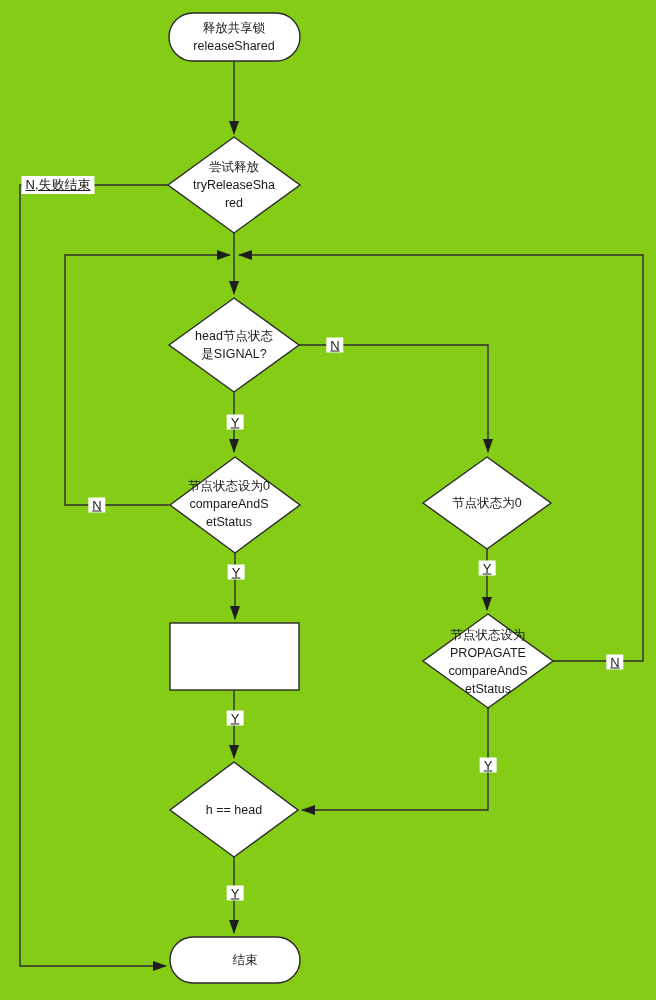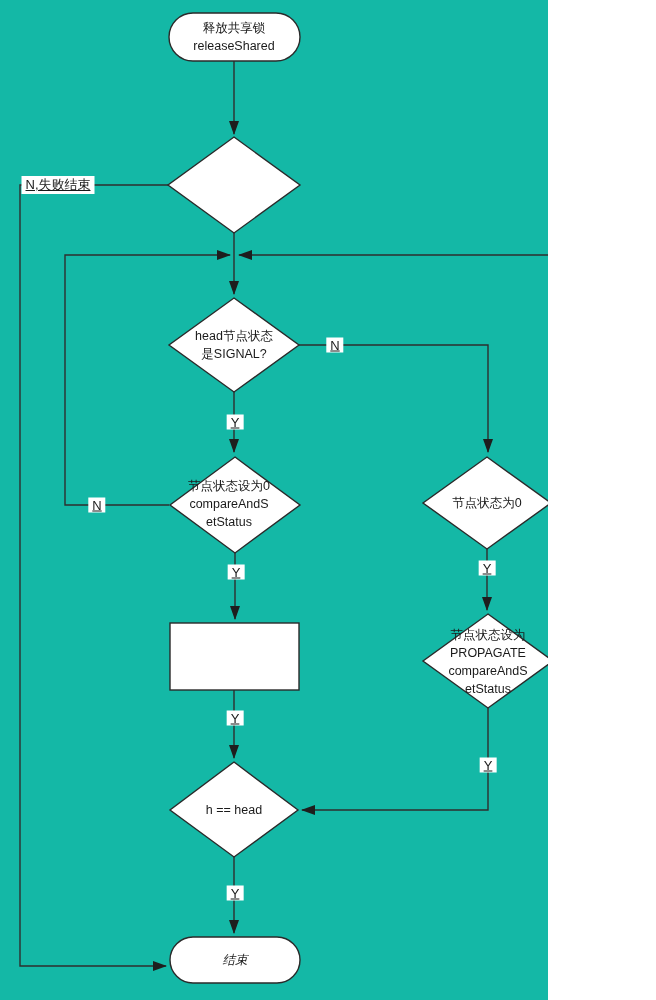--- a/index.html
+++ b/index.html
@@ -3,23 +3,23 @@
 <meta charset="utf-8">
 <style>
   html, body {
     margin: 0;
     padding: 0;
     background: #ffffff;
     font-family: "Liberation Sans", "DejaVu Sans", sans-serif;
   }
   .canvas {
     position: relative;
-    width: 548px;
+    width: 656px;
     height: 1000px;
-    background: #14b8a6;
+    background: #84cc16;
     overflow: hidden;
   }
   .canvas svg {
     position: absolute;
     left: 0;
     top: 0;
   }
   .edge {
     fill: none;
     stroke: #2e2e2e;
@@ -88,32 +88,35 @@
       <rect class="shape" x="170" y="623" width="129" height="67"></rect>
       <polygon class="shape" points="487,457 551,503 487,549 423,503"></polygon>
       <polygon class="shape" points="488,614 553,661 488,708 423,661"></polygon>
       <polygon class="shape" points="234,762 298,810 234,857 170,810"></polygon>
       <rect class="shape" x="170" y="937" width="130" height="46" rx="23" ry="23"></rect>
     </g>
   </svg>
 
   <div class="node-label" style="left:234px; top:37px;">释放共享锁
 releaseShared</div>
+  <div class="node-label" style="left:234px; top:185px;">尝试释放
+tryReleaseSha
+red</div>
   <div class="node-label" style="left:234px; top:345px;">head节点状态
 是SIGNAL?</div>
   <div class="node-label" style="left:229px; top:504px;">节点状态设为0
 compareAndS
 etStatus</div>
   <div class="node-label" style="left:487px; top:503px;text-align:right;">节点状态为0</div>
   <div class="node-label" style="left:488px; top:662px;">节点状态设为
 PROPAGATE
 compareAndS
 etStatus</div>
   <div class="node-label" style="left:234px; top:810px;">h == head</div>
-  <div class="node-label" style="left:235px; top:960px;font-style:italic;">结束</div>
+  <div class="node-label" style="left:245px; top:960px;">结束</div>
 
   <div class="edge-label" style="left:58px; top:185px;">N,失败结束</div>
   <div class="edge-label" style="left:335px; top:345px;">N</div>
   <div class="edge-label" style="left:97px; top:505px;">N</div>
   <div class="edge-label" style="left:615px; top:662px;">N</div>
   <div class="edge-label" style="left:235px; top:422px;">Y</div>
   <div class="edge-label" style="left:236px; top:572px;">Y</div>
   <div class="edge-label" style="left:235px; top:718px;">Y</div>
   <div class="edge-label" style="left:487px; top:568px;">Y</div>
   <div class="edge-label" style="left:488px; top:765px;">Y</div>

